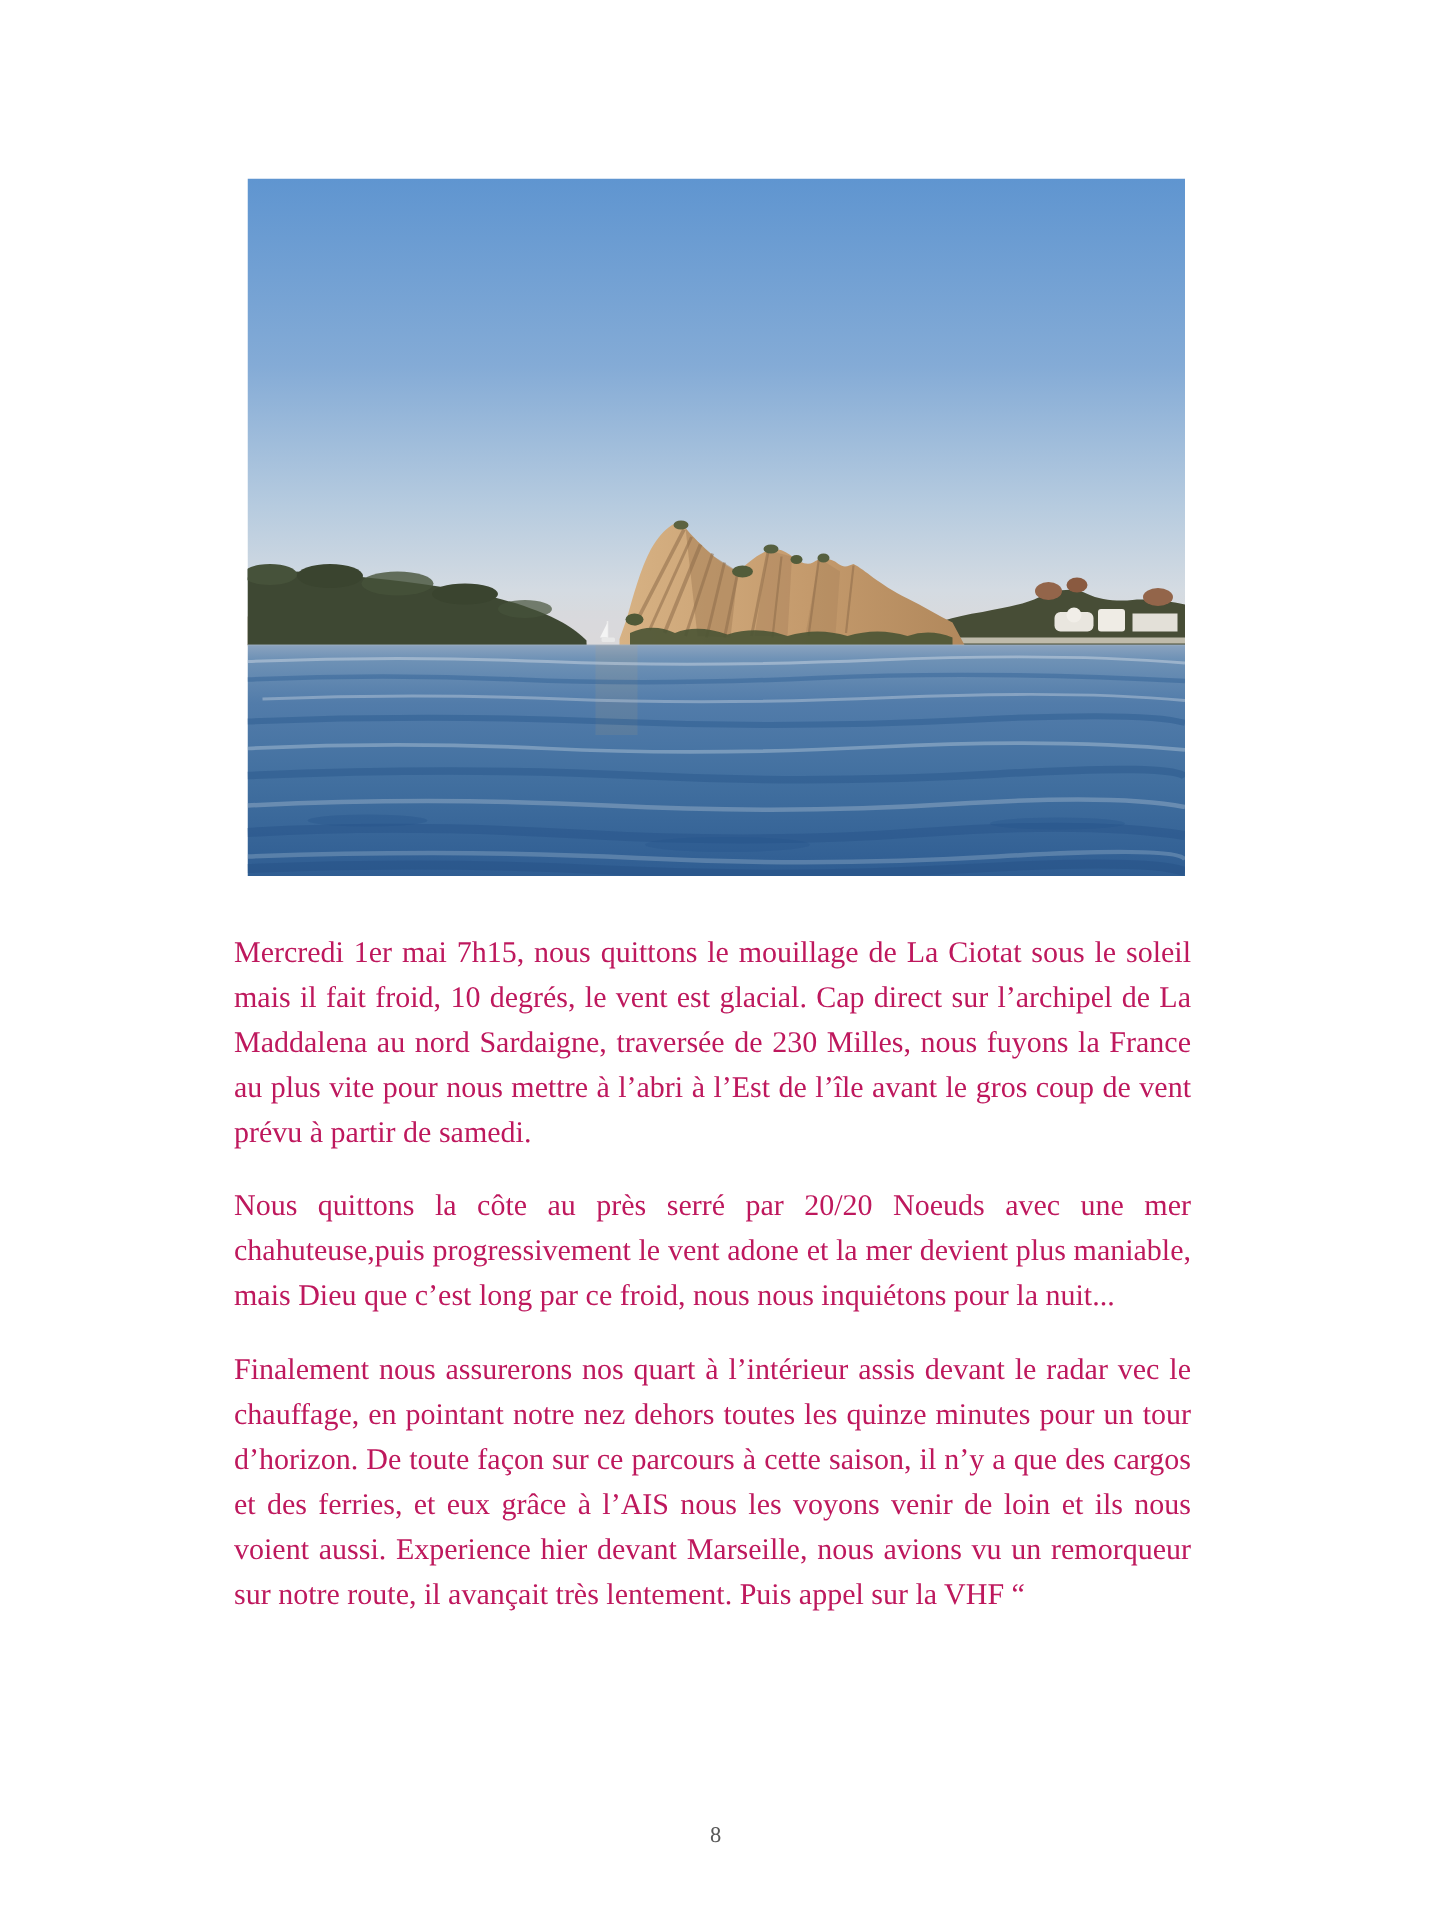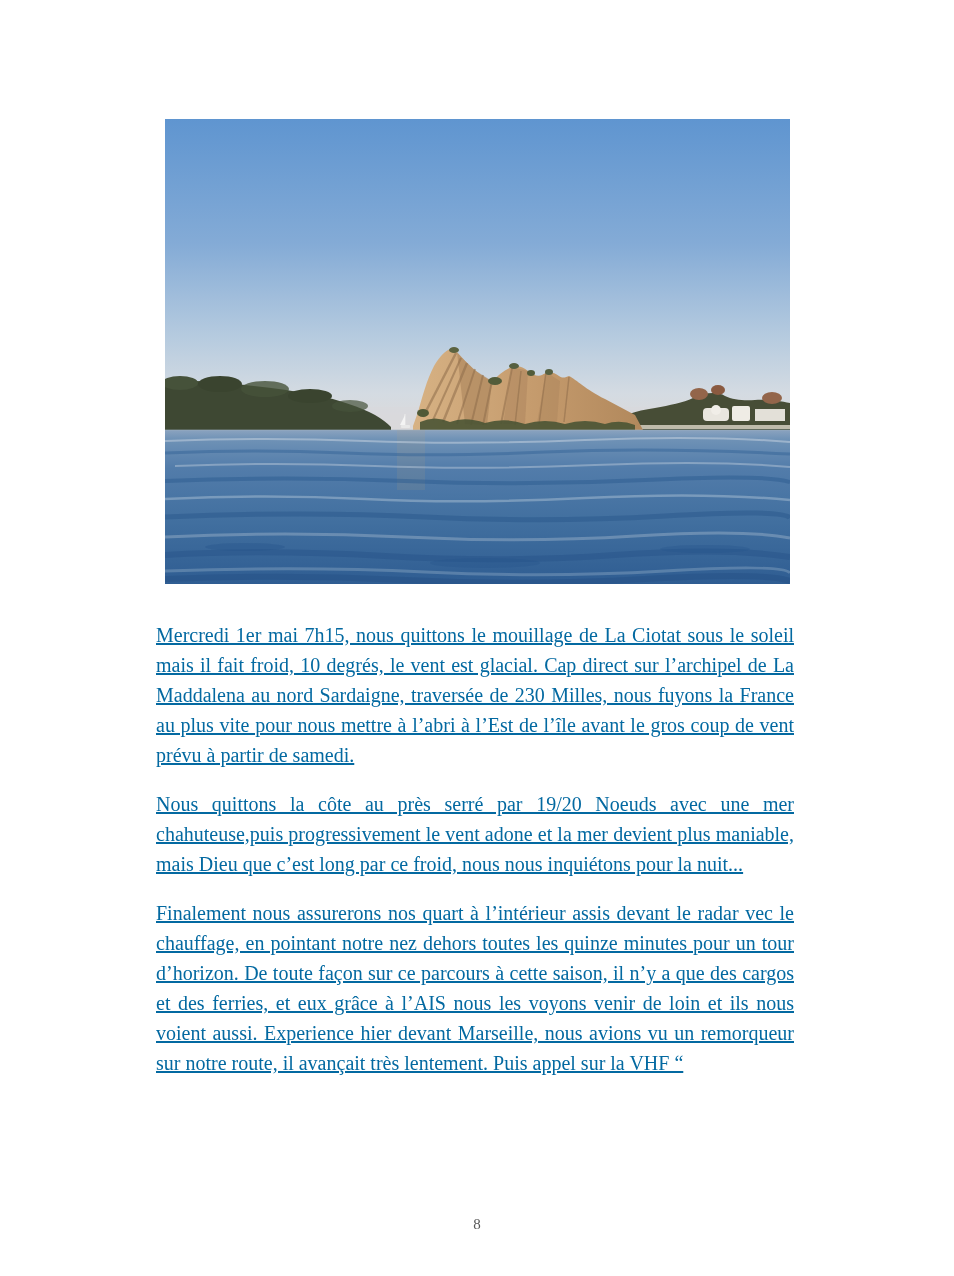--- a/index.html
+++ b/index.html
@@ -11,25 +11,24 @@
     font-family:"Liberation Serif","DejaVu Serif",serif;
     overflow:hidden;
   }
   figure.photo{
     position:absolute;left:165px;top:119px;width:625px;height:465px;
     margin:0;padding:0;
   }
   figure.photo svg{display:block;width:100%;height:100%;}
   .text-block{
     position:absolute;left:156px;top:620px;width:638px;
-    color:#0369a1;
+    color:#be185d;
     font-size:20px;line-height:30px;
     text-align:justify;
     text-justify:inter-word;
-    text-decoration:underline;
   }
   .text-block p{margin:0 0 19px 0;padding:0;}
   .page-number{
     position:absolute;left:0;right:0;top:1216px;
     text-align:center;
     font-size:15px;color:#585858;
   }
 </style>
 </head>
 <body>
@@ -138,19 +137,19 @@
       <g>
         <line x1="240" y1="295" x2="240" y2="307" stroke="#ececec" stroke-width="1"></line>
         <path d="M240,296 L240,306 L235,306 Z" fill="#f4f4f4"></path>
         <rect x="236" y="306" width="9" height="3" rx="1" fill="#e8e8e8"></rect>
       </g>
     </svg>
   </figure>
 
   <div class="text-block">
     <p>Mercredi 1er mai 7h15, nous quittons le mouillage de La Ciotat sous le soleil mais il fait froid, 10 degrés, le vent est glacial. Cap direct sur l’archipel de La Maddalena au nord Sardaigne, traversée de 230 Milles,  nous fuyons la France au plus vite pour nous mettre à l’abri à l’Est de l’île avant le gros coup de vent prévu à partir de samedi.</p>
-    <p>Nous quittons la côte au près serré par 19/20 Noeuds avec une mer chahuteuse,puis progressivement le vent adone et la mer devient plus maniable, mais Dieu que c’est long par ce froid, nous nous inquiétons pour la nuit...</p>
+    <p>Nous quittons la côte au près serré par 20/20 Noeuds avec une mer chahuteuse,puis progressivement le vent adone et la mer devient plus maniable, mais Dieu que c’est long par ce froid, nous nous inquiétons pour la nuit...</p>
     <p>Finalement nous assurerons nos quart à l’intérieur assis devant le radar vec le chauffage, en pointant notre nez dehors toutes les quinze minutes pour un tour d’horizon. De toute façon sur ce parcours à cette saison, il n’y a que des cargos et des ferries, et eux grâce à l’AIS nous les voyons venir de loin et ils nous voient aussi. Experience hier devant Marseille, nous avions vu un remorqueur sur notre route, il avançait très lentement. Puis appel sur la VHF “</p>
   </div>
 
   <div class="page-number">8</div>
 
 </div>
 
 </body></html>

